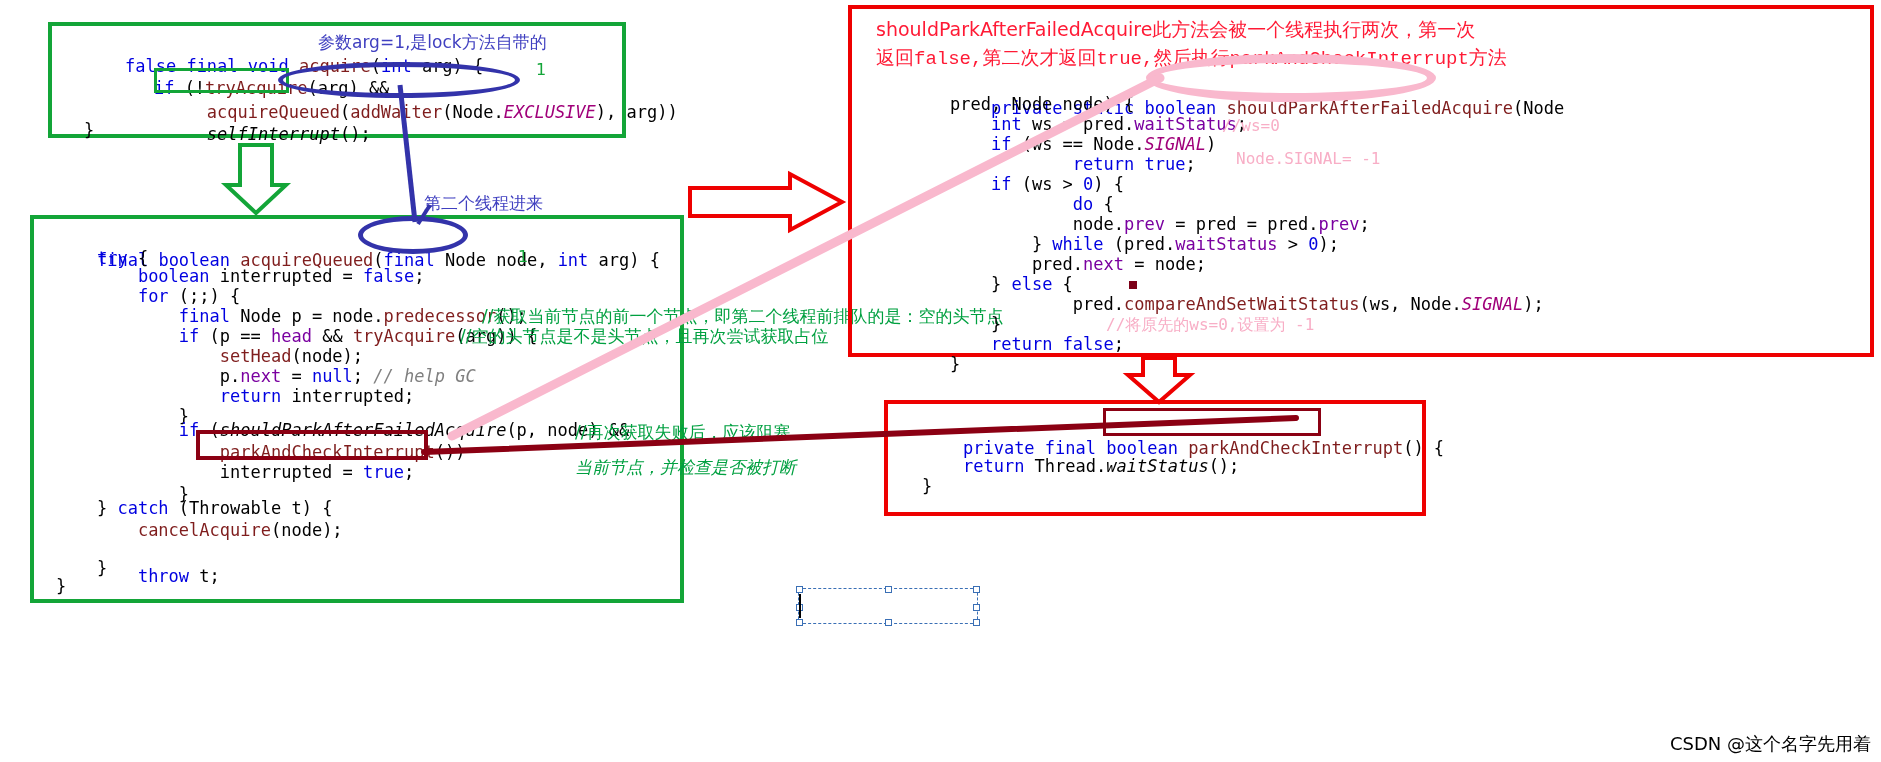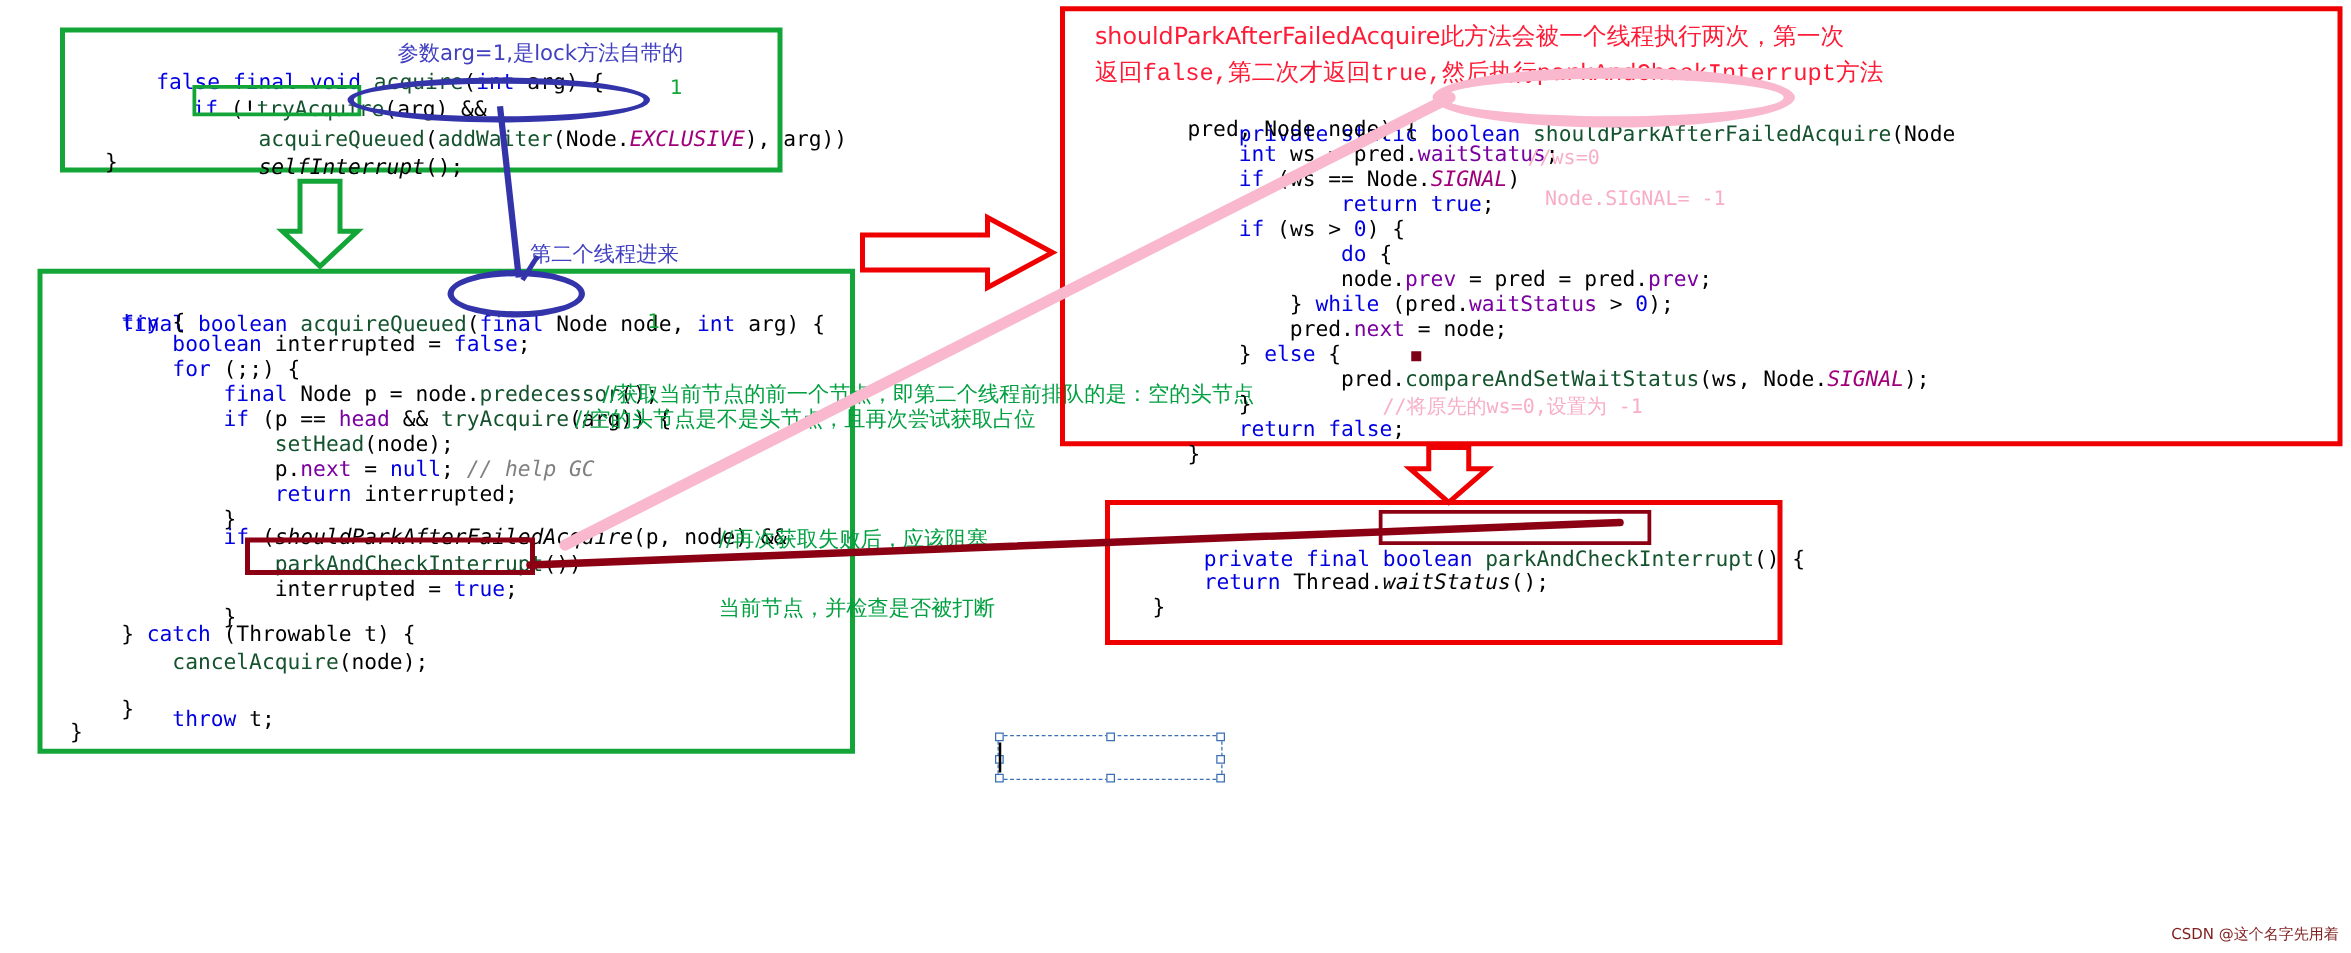--- a/index.html
+++ b/index.html
@@ -12,21 +12,21 @@
   
   .code{
     position:absolute;
     font-family:"DejaVu Sans Mono","Liberation Mono",monospace;
     font-size:17px;
     line-height:24px;
     white-space:pre;
     color:#000000;
   }
   .kw{color:#0000e0;}
-  .mth{color:#14532d;text-align:center;}
+  .mth{color:#7f1d1d;text-align:center;}
   .fld{color:#7a00a0;}
   .cst{color:#a0007a;font-style:italic;}
   .itl{color:#000000;font-style:italic;}
   .num{color:#0000e0;}
   .cmt{color:#808080;font-style:italic;}
 
   
   .box{position:absolute;box-sizing:border-box;background:transparent;}
   .box-green{border:4px solid #13a538;}
   .box-green-thin{border:3px solid #13a538;}
@@ -49,21 +49,21 @@
   .anno.blue{color:#4040c0;font-family:"DejaVu Sans","Liberation Sans",sans-serif;font-size:17px;}
   .anno.pink{color:#f8aec6;font-family:"DejaVu Sans Mono",monospace;font-size:16px;line-height:26px;}
   .anno.numgreen{color:#13a538;font-family:"DejaVu Sans",sans-serif;font-size:16px;}
 
   
   .selbox{position:absolute;box-sizing:border-box;border:1px dashed #3a6fb5;}
   .selhandle{position:absolute;width:5px;height:5px;background:#ffffff;border:1px solid #3a6fb5;}
 
   .watermark{
     position:absolute;right:10px;bottom:6px;
-    color:#7f1d1d;font-family:"DejaVu Sans","Liberation Sans",sans-serif;font-size:12px;
+    color:#000000;font-family:"DejaVu Sans","Liberation Sans",sans-serif;font-size:18px;
     white-space:pre;
   }
   .caret{position:absolute;width:2px;background:#000;}
   .dot{position:absolute;width:8px;height:8px;background:#7c0018;}
 </style>
 </head>
 <body>
 
 <div class="stage">
 
@@ -101,21 +101,21 @@
   <div class="anno green" style="left:460px;top:323px;">//空的头节点是不是头节点，且再次尝试获取占位</div>
 
   <div class="code" style="left:56px;top:344px;">                <span class="mth">setHead</span>(node);</div>
   <div class="code" style="left:56px;top:364px;">                p.<span class="fld">next</span> = <span class="kw">null</span>; <span class="cmt">// help GC</span></div>
   <div class="code" style="left:56px;top:384px;">                <span class="kw">return</span> interrupted;</div>
   <div class="code" style="left:56px;top:404px;">            }</div>
   <div class="code" style="left:56px;top:418px;">            <span class="kw">if</span> (<span class="itl">shouldParkAfterFailedAcquire</span>(p, node) &amp;&amp;</div>
   <div class="anno green" style="left:575px;top:419px;">//再次获取失败后，应该阻塞</div>
 
   <div class="code" style="left:56px;top:440px;">                <span class="mth">parkAndCheckInterrupt</span>())</div>
-  <div class="anno green" style="left:575px;top:474px;">当前节点，并检查是否被打断</div>
+  <div class="anno green" style="left:575px;top:454px;font-style:italic;">当前节点，并检查是否被打断</div>
 
   <div class="code" style="left:56px;top:460px;">                interrupted = <span class="kw">true</span>;</div>
   <div class="code" style="left:56px;top:482px;">            }</div>
   <div class="code" style="left:56px;top:496px;">    } <span class="kw">catch</span> (Throwable t) {</div>
   <div class="code" style="left:56px;top:518px;">        <span class="mth">cancelAcquire</span>(node);</div>
   <div class="code" style="left:56px;top:564px;">        <span class="kw">throw</span> t;</div>
   <div class="code" style="left:56px;top:556px;">    }</div>
   <div class="code" style="left:56px;top:574px;">}</div>
 
   <div class="ellipse el-blue" style="left:358px;top:216px;width:110px;height:38px;"></div>

